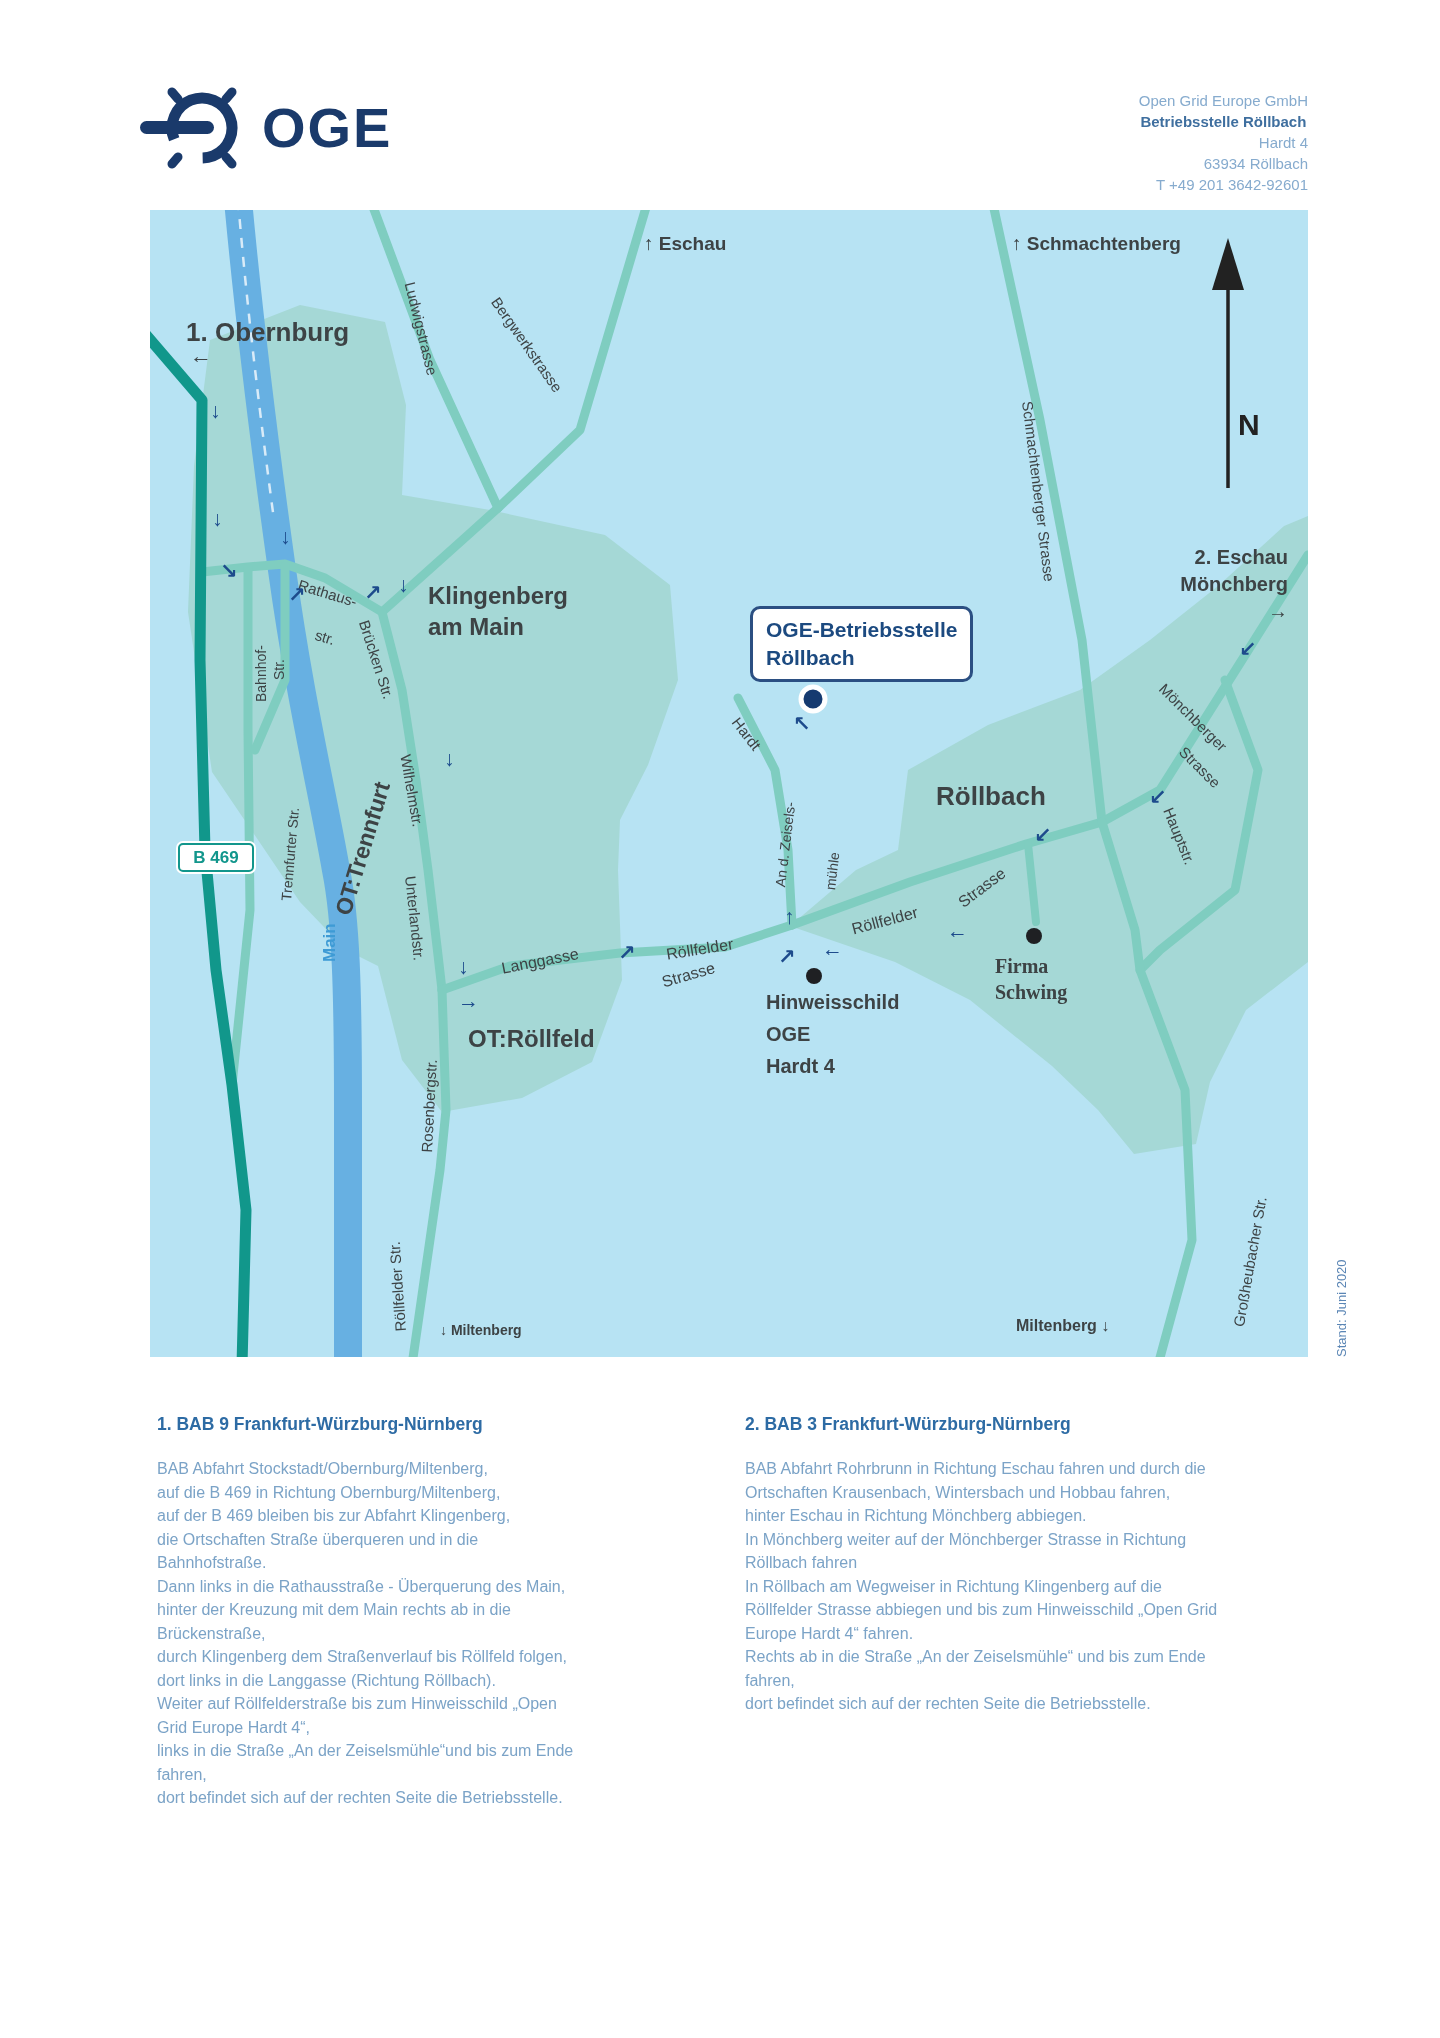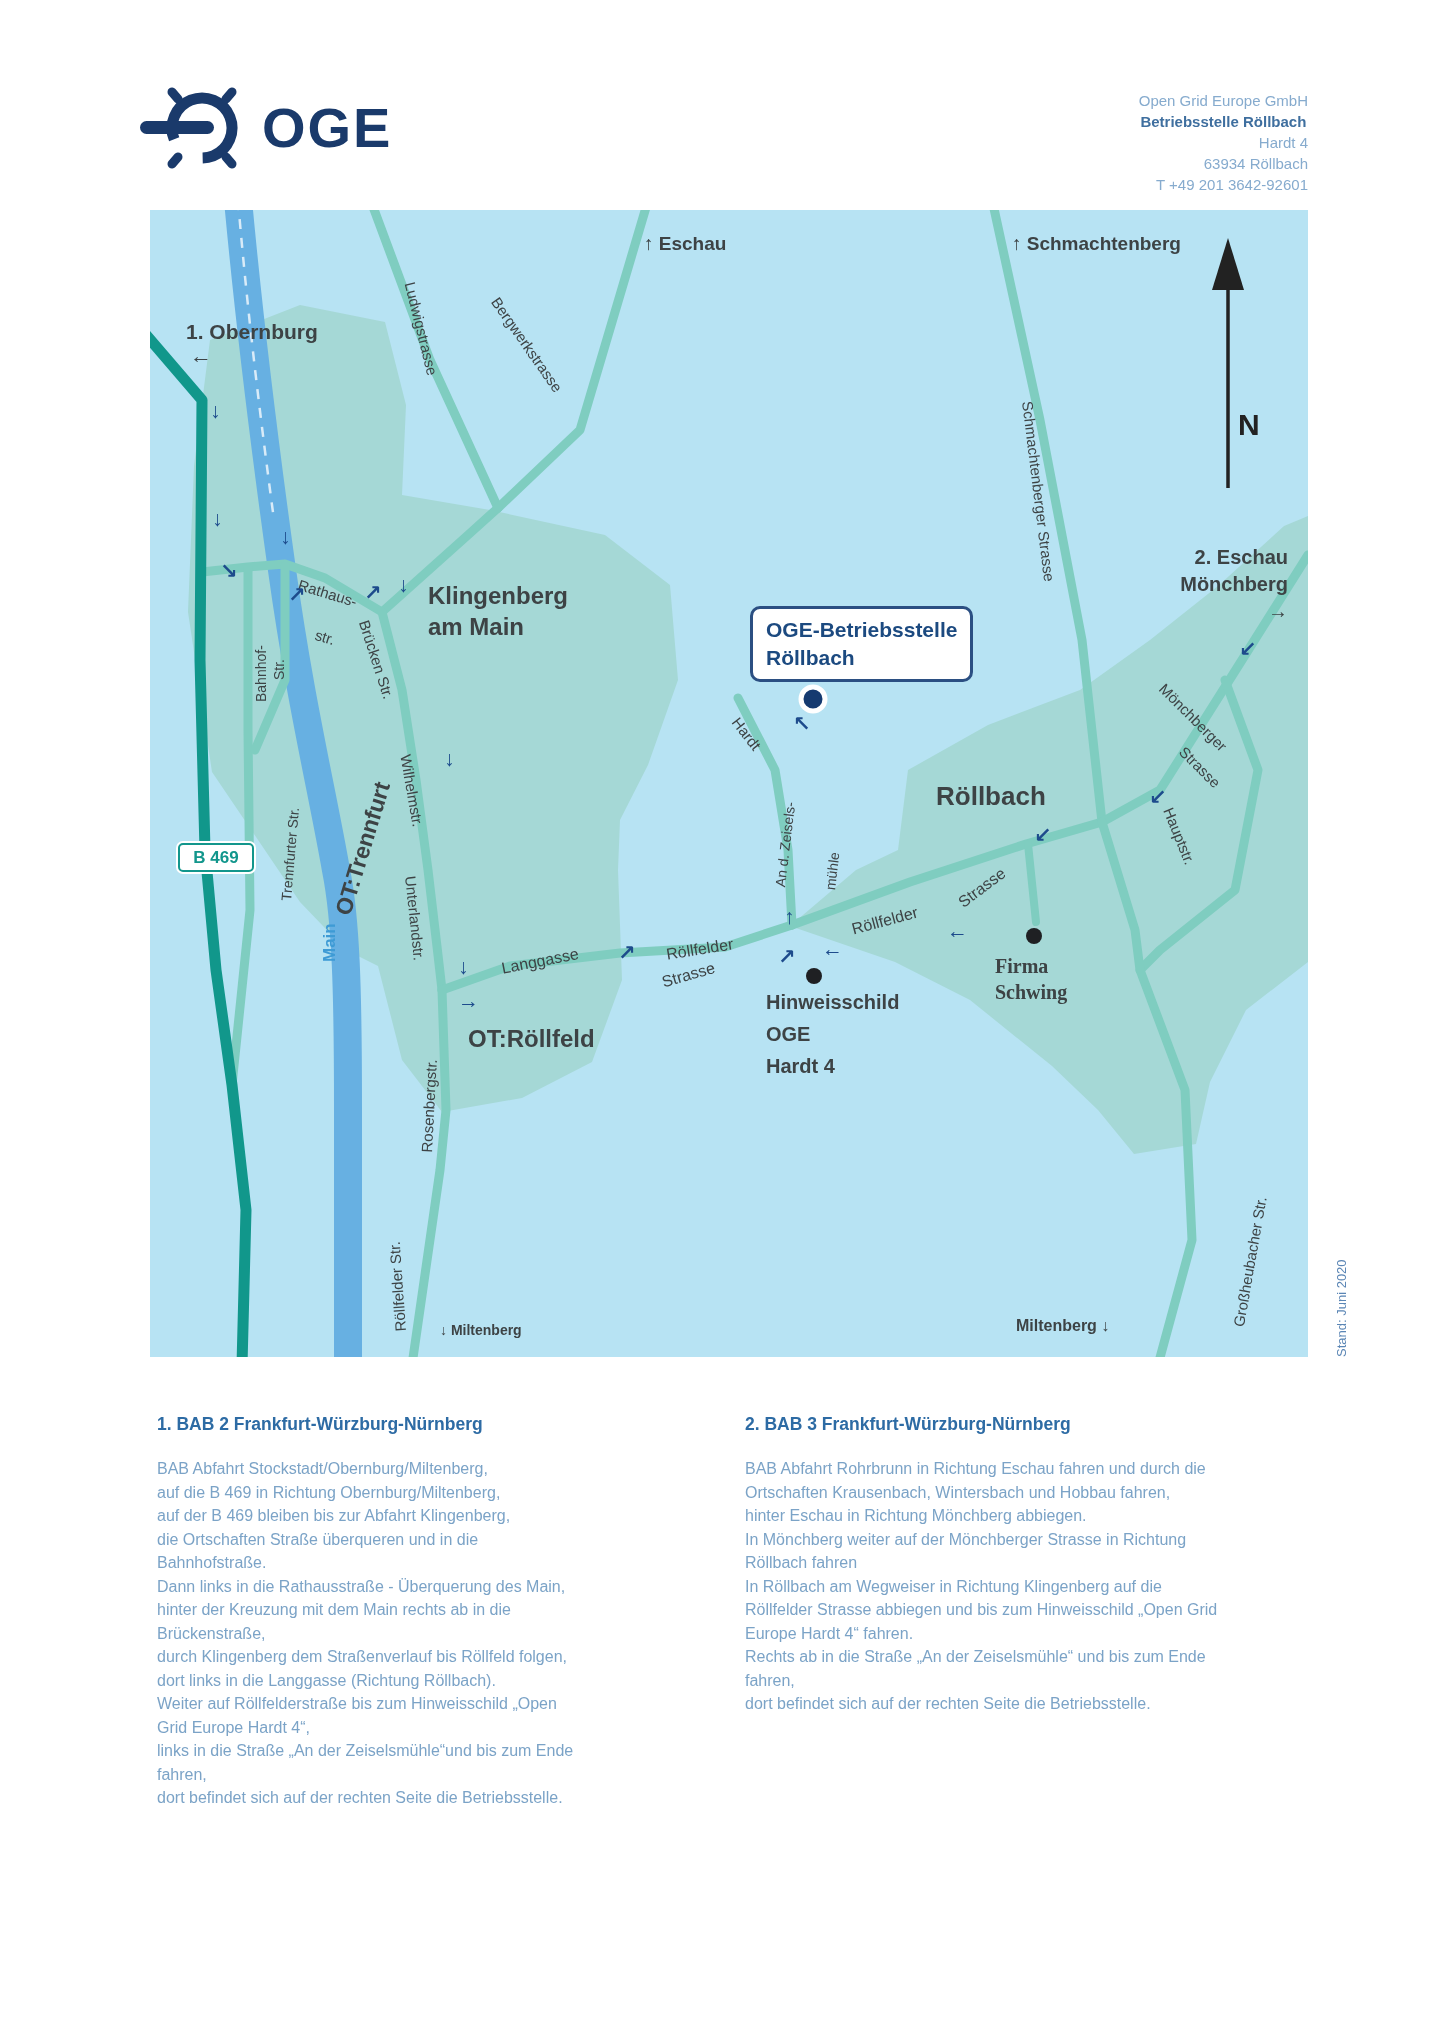--- a/index.html
+++ b/index.html
@@ -102,21 +102,21 @@
         <polygon points="1078,28 1062,80 1094,80" fill="#222"></polygon>
       </g>
 
       <circle cx="663" cy="489" r="12" fill="#153a70" stroke="#ffffff" stroke-width="5"></circle>
       <circle cx="664" cy="766" r="8" fill="#1f2023"></circle>
       <circle cx="884" cy="726" r="8" fill="#1f2023"></circle>
     </svg>
 
     <div class="lbl dest" style="left:494px;top:22px;">↑ Eschau</div>
     <div class="lbl dest" style="left:862px;top:22px;">↑ Schmachtenberg</div>
-    <div class="lbl dest" style="left:36px;top:110px;font-size:21px;">1. Obernburg</div>
+    <div class="lbl dest" style="left:36px;top:110px;font-size:26px;">1. Obernburg</div>
     <div class="lbl dest" style="left:40px;top:134px;font-size:22px;">←</div>
     <div class="lbl dest" style="right:20px;left:auto;top:334px;text-align:right;font-size:20px;line-height:27px;">
       <div>2. Eschau</div>
       <div>Mönchberg</div>
       <div>→</div>
     </div>
     <div class="lbl dest" style="left:290px;top:1108px;font-size:14px;text-align:right;">↓ Miltenberg</div>
     <div class="lbl dest" style="left:866px;top:1104px;font-size:16px;">Miltenberg ↓</div>
 
     <div class="lbl place" style="left:278px;top:370px;">
@@ -189,21 +189,21 @@
         <span class="arw" style="left: 884px; top: 614px;">↙</span>
         <span class="arw" style="left: 999px; top: 576px;">↙</span>
         <span class="arw" style="left: 1089px; top: 428px;">↙</span>
         <span class="arw" style="left: 643px; top: 503px;">↖</span>
       </div>
   </div>
 
   <div class="stand">Stand: Juni 2020</div>
 
   <div class="col col-1">
-    <h3>1. BAB 2 Frankfurt-Würzburg-Nürnberg</h3>
+    <h3>1. BAB 9 Frankfurt-Würzburg-Nürnberg</h3>
     <div>
         <div class="line">BAB Abfahrt Stockstadt/Obernburg/Miltenberg,</div>
         <div class="line">auf die B 469 in Richtung Obernburg/Miltenberg,</div>
         <div class="line">auf der B 469 bleiben bis zur Abfahrt Klingenberg,</div>
         <div class="line">die Ortschaften Straße überqueren und in die</div>
         <div class="line">Bahnhofstraße.</div>
         <div class="line">Dann links in die Rathausstraße - Überquerung des Main,</div>
         <div class="line">hinter der Kreuzung mit dem Main rechts ab in die</div>
         <div class="line">Brückenstraße,</div>
         <div class="line">durch Klingenberg dem Straßenverlauf bis Röllfeld folgen,</div>

